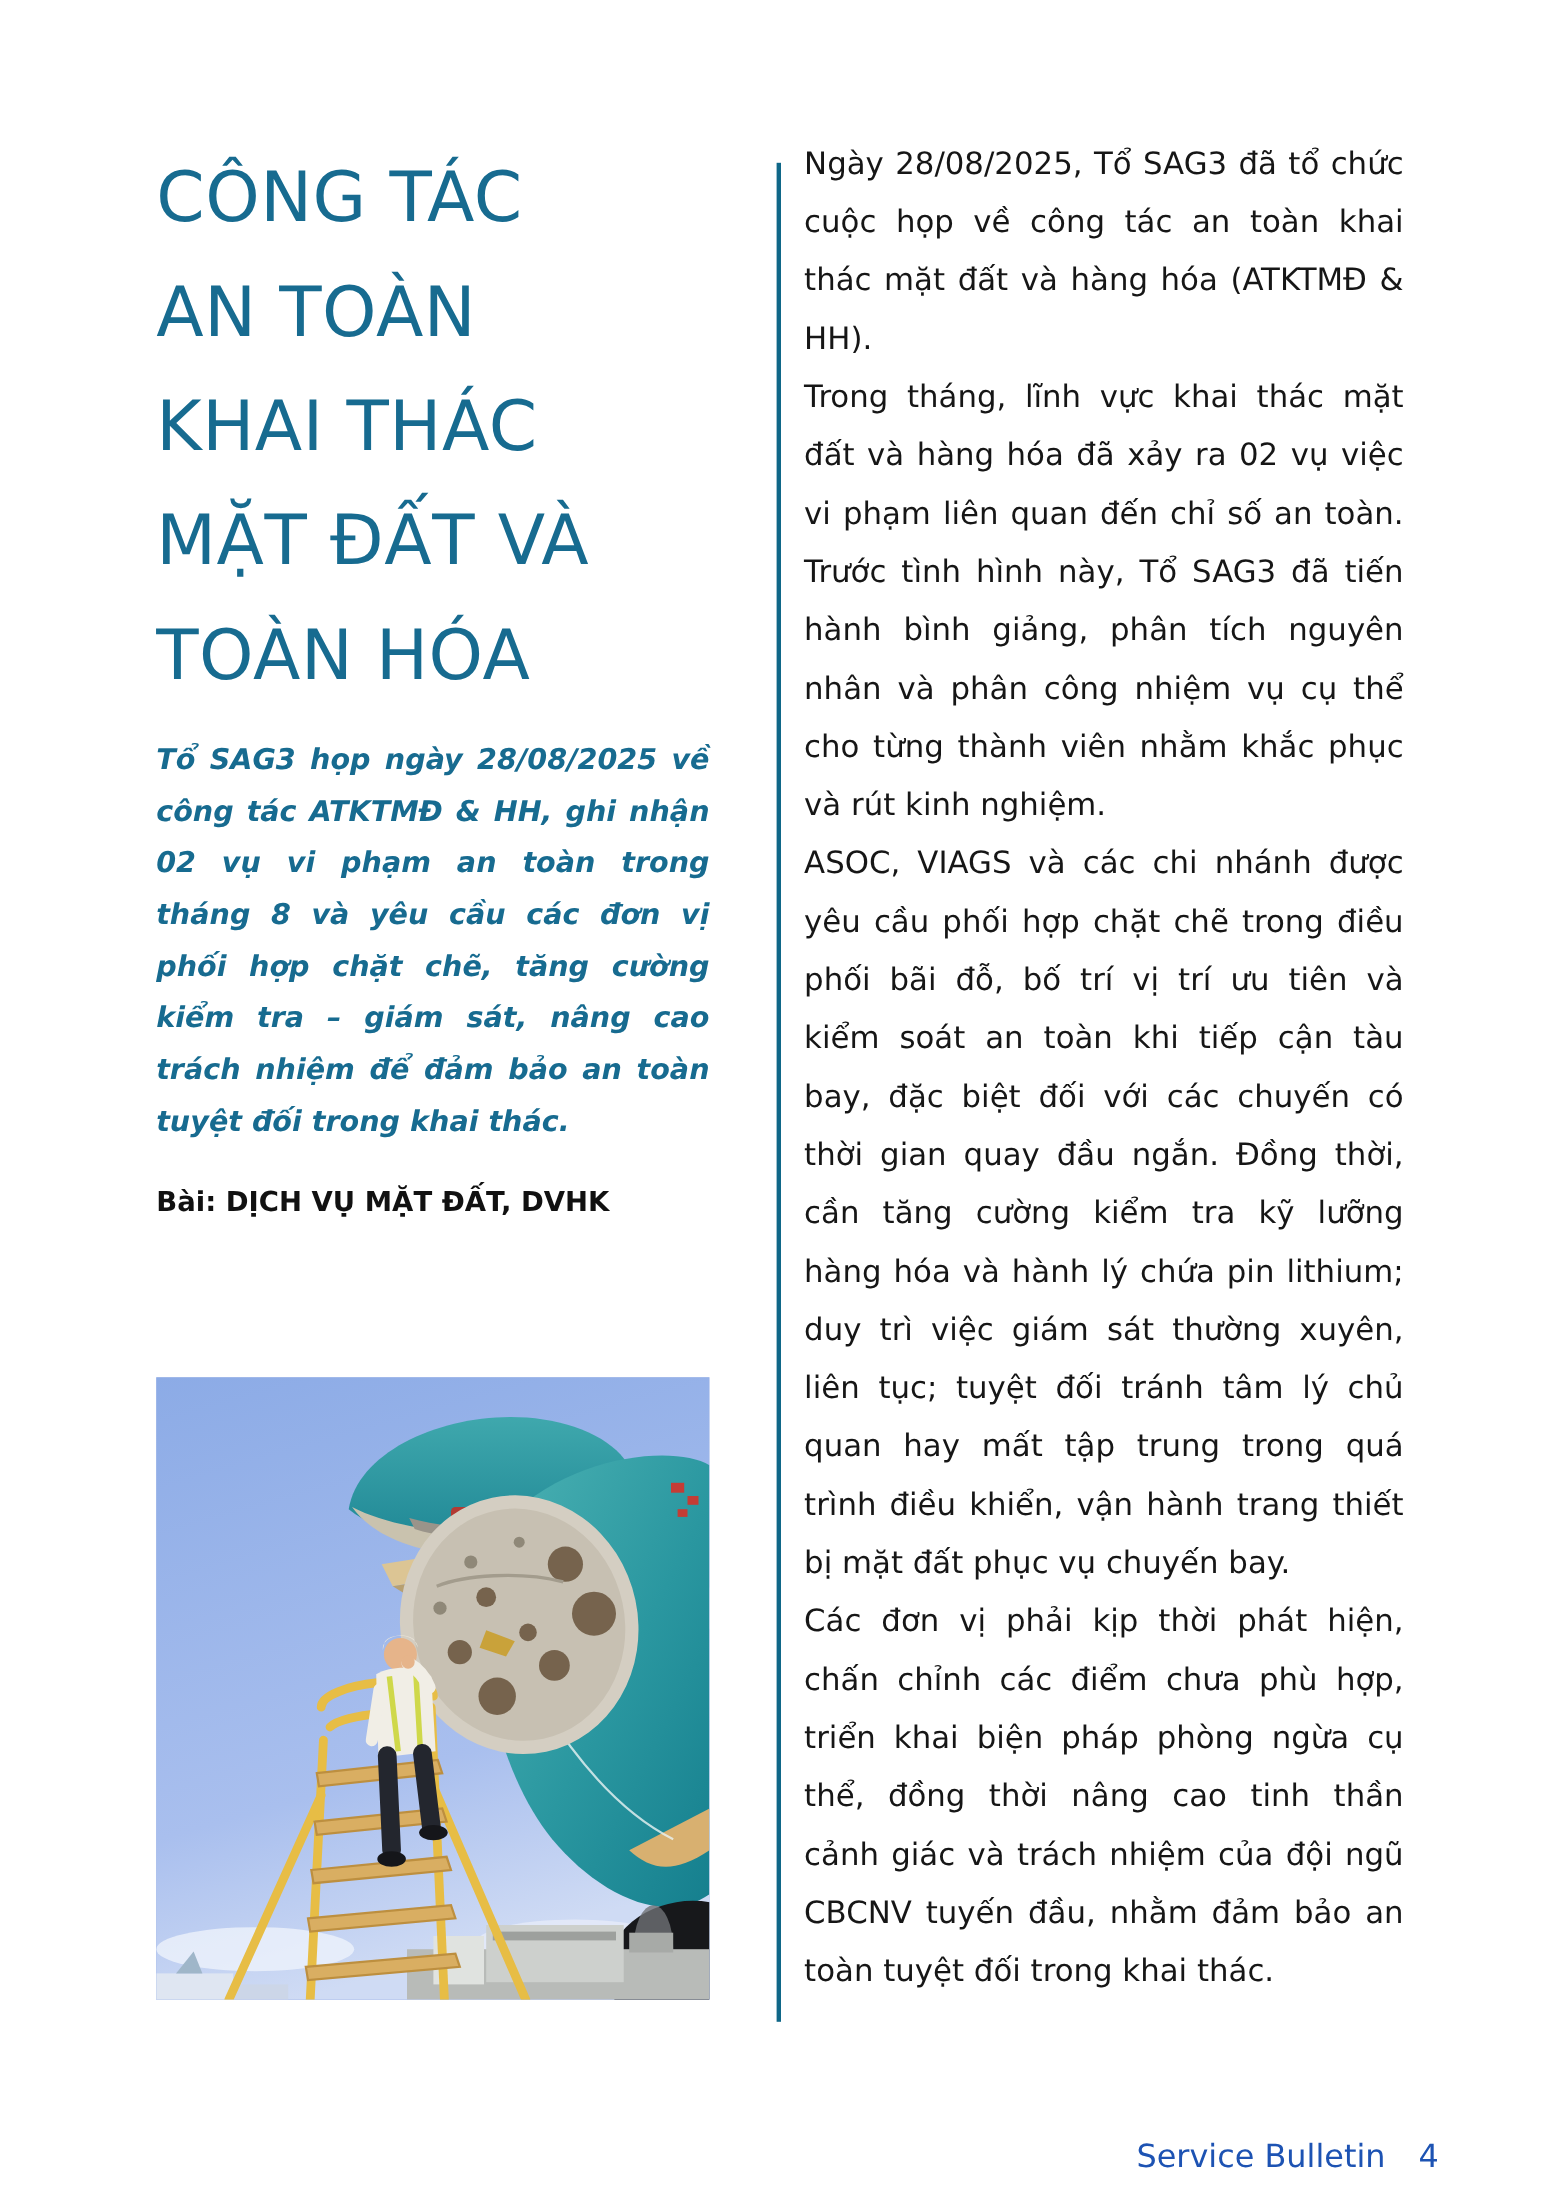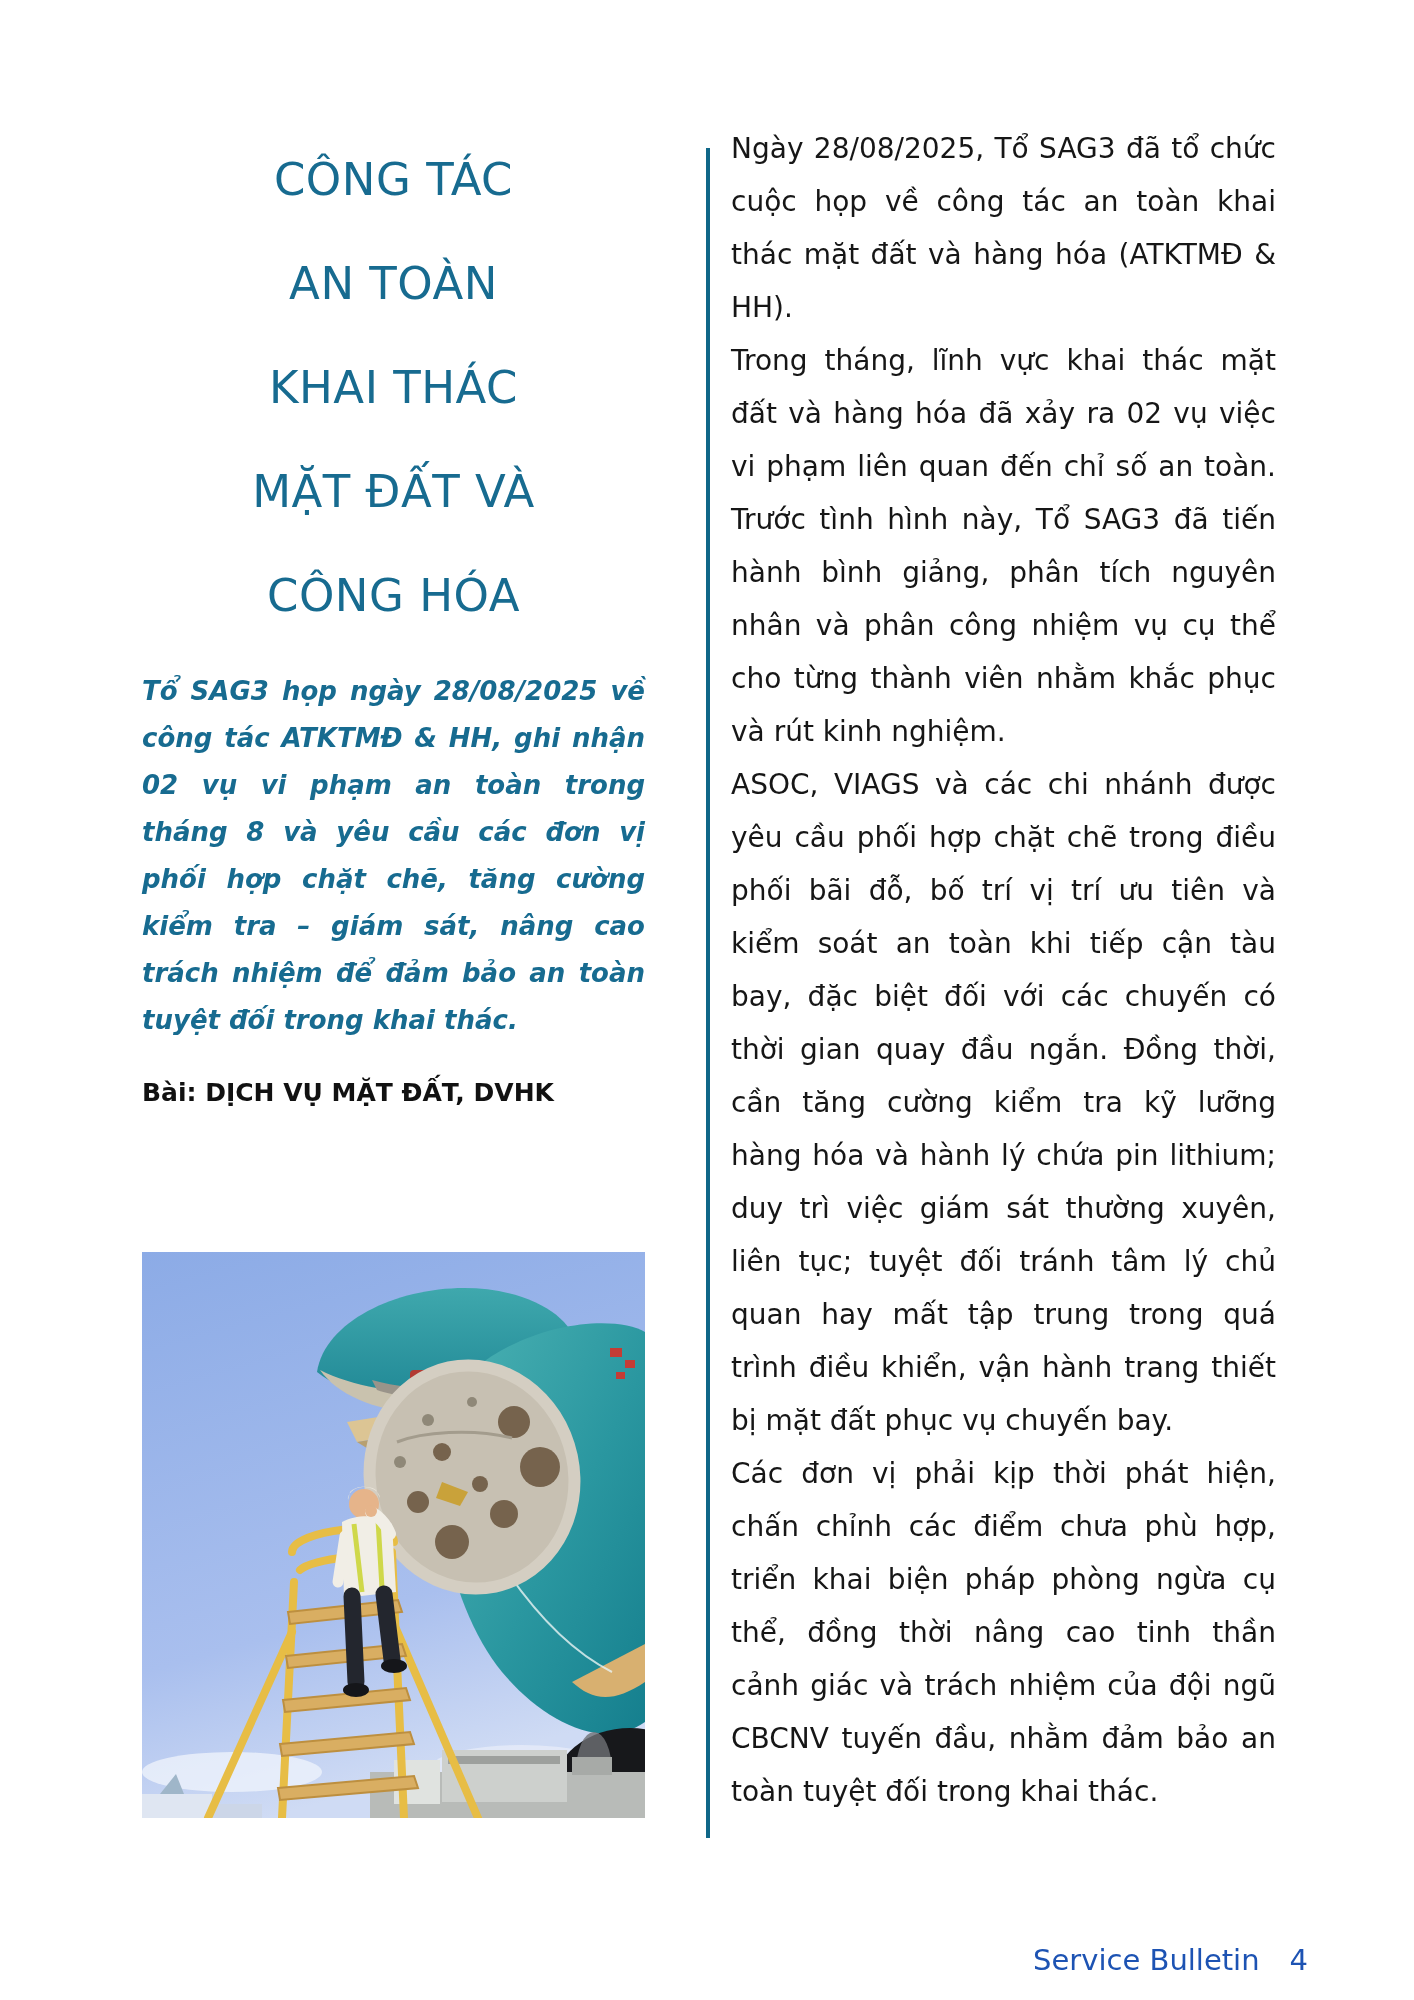--- a/index.html
+++ b/index.html
@@ -2,21 +2,21 @@
 <html><head>
 <meta charset="utf-8">
 <style>
   html,body{margin:0;padding:0;background:#ffffff;}
   body{width:1414px;height:2000px;position:relative;font-family:"DejaVu Sans","Liberation Sans",sans-serif;overflow:hidden;}
 
   .page{position:absolute;inset:0;background:#ffffff;}
 
   .title-block{
     position:absolute;left:142px;top:128px;width:503px;
-    text-align:center;color:#176b90;font-size:45px;line-height:104px;
+    text-align:left;color:#176b90;font-size:63px;line-height:104px;
     font-weight:400;letter-spacing:.5px;
   }
   .title-line{white-space:nowrap;}
 
   .lede{
     position:absolute;left:142px;top:668px;width:503px;
     color:#176b90;font-size:26px;line-height:47px;
     font-weight:700;font-style:italic;text-align:justify;
   }
 
@@ -51,21 +51,21 @@
 </head>
 <body>
 
 <div class="page">
 
   <div class="title-block">
     <div class="title-line">CÔNG TÁC</div>
     <div class="title-line">AN TOÀN</div>
     <div class="title-line">KHAI THÁC</div>
     <div class="title-line">MẶT ĐẤT VÀ</div>
-    <div class="title-line">CÔNG HÓA</div>
+    <div class="title-line">TOÀN HÓA</div>
   </div>
 
   <div class="lede">Tổ SAG3 họp ngày 28/08/2025 về công tác ATKTMĐ &amp; HH, ghi nhận 02 vụ vi phạm an toàn trong tháng 8 và yêu cầu các đơn vị phối hợp chặt chẽ, tăng cường kiểm tra – giám sát, nâng cao trách nhiệm để đảm bảo an toàn tuyệt đối trong khai thác.</div>
 
   <div class="byline">
     <div>Bài: DỊCH VỤ MẶT ĐẤT, DVHK</div>
   </div>
 
   <div class="photo-frame">
     <svg width="503" height="566" viewBox="0 0 503 566" xmlns="http://www.w3.org/2000/svg">

